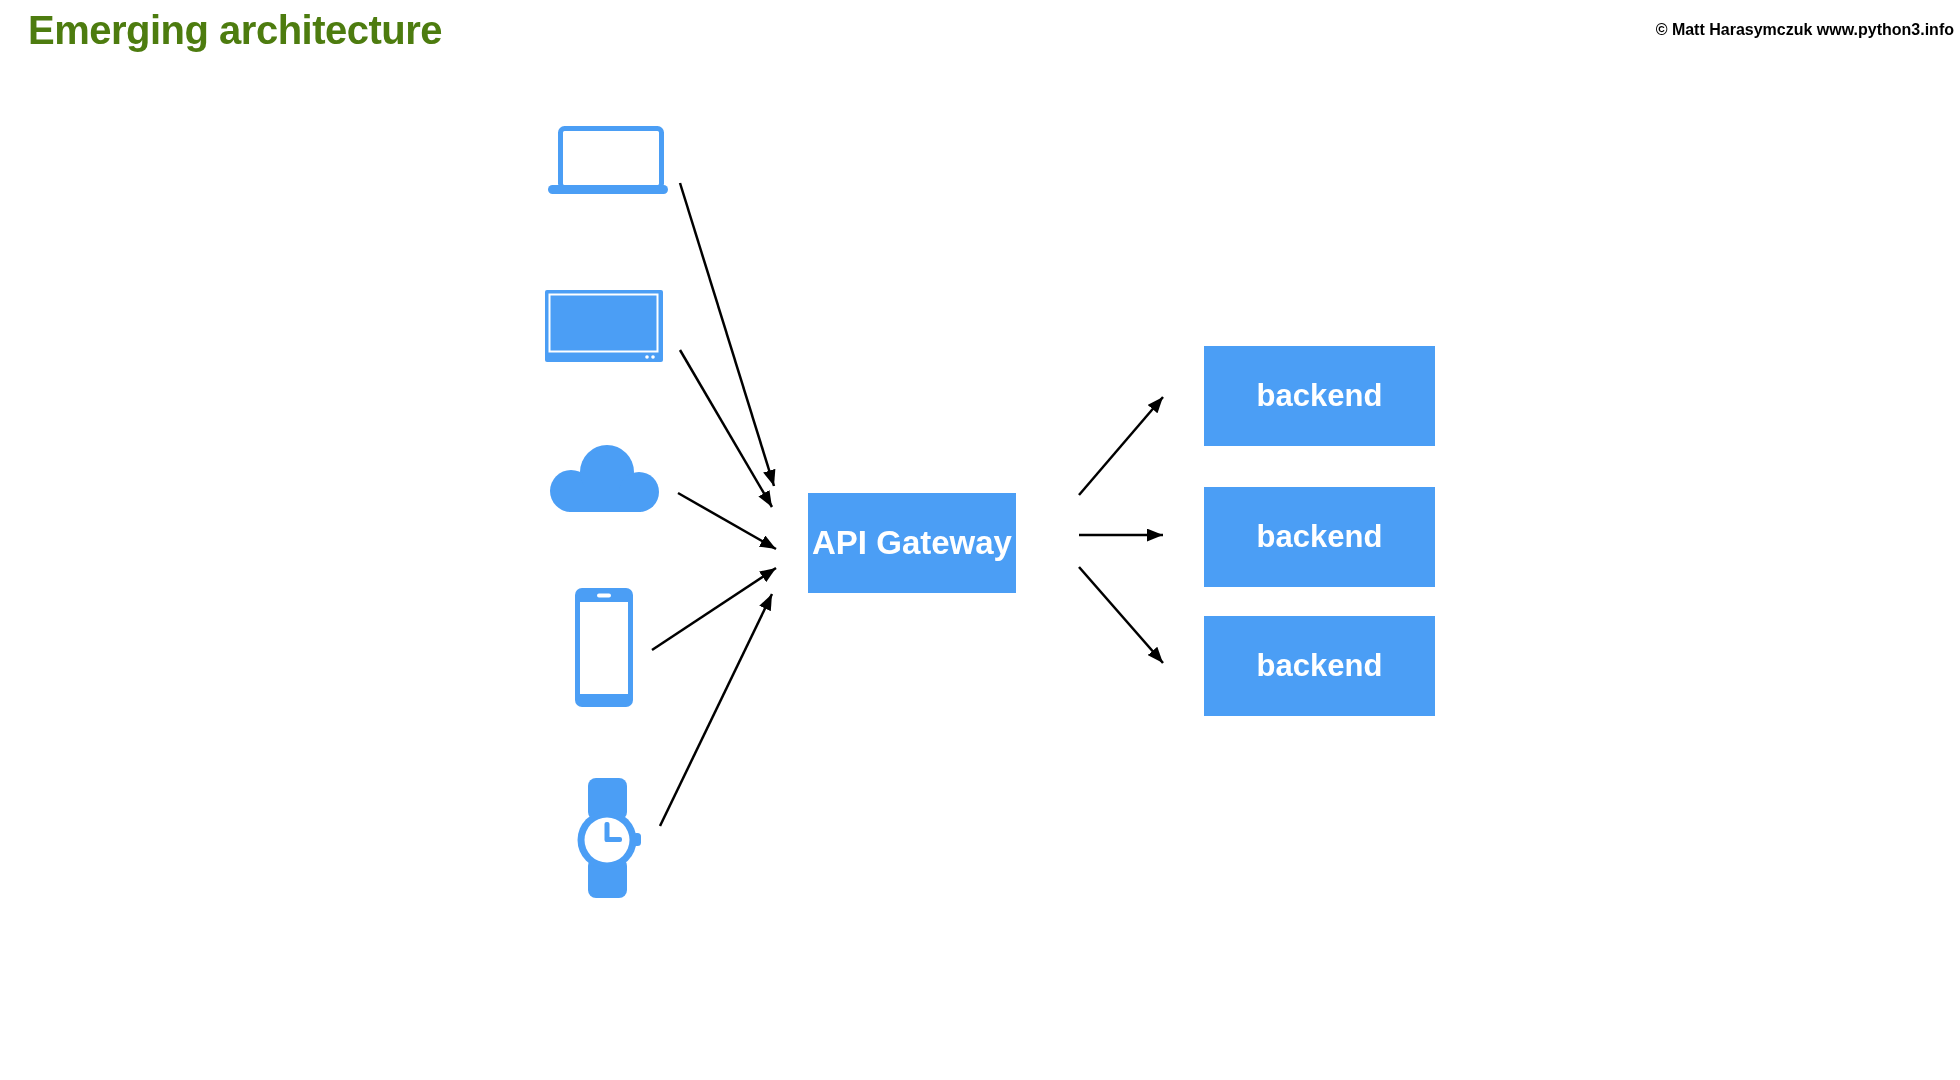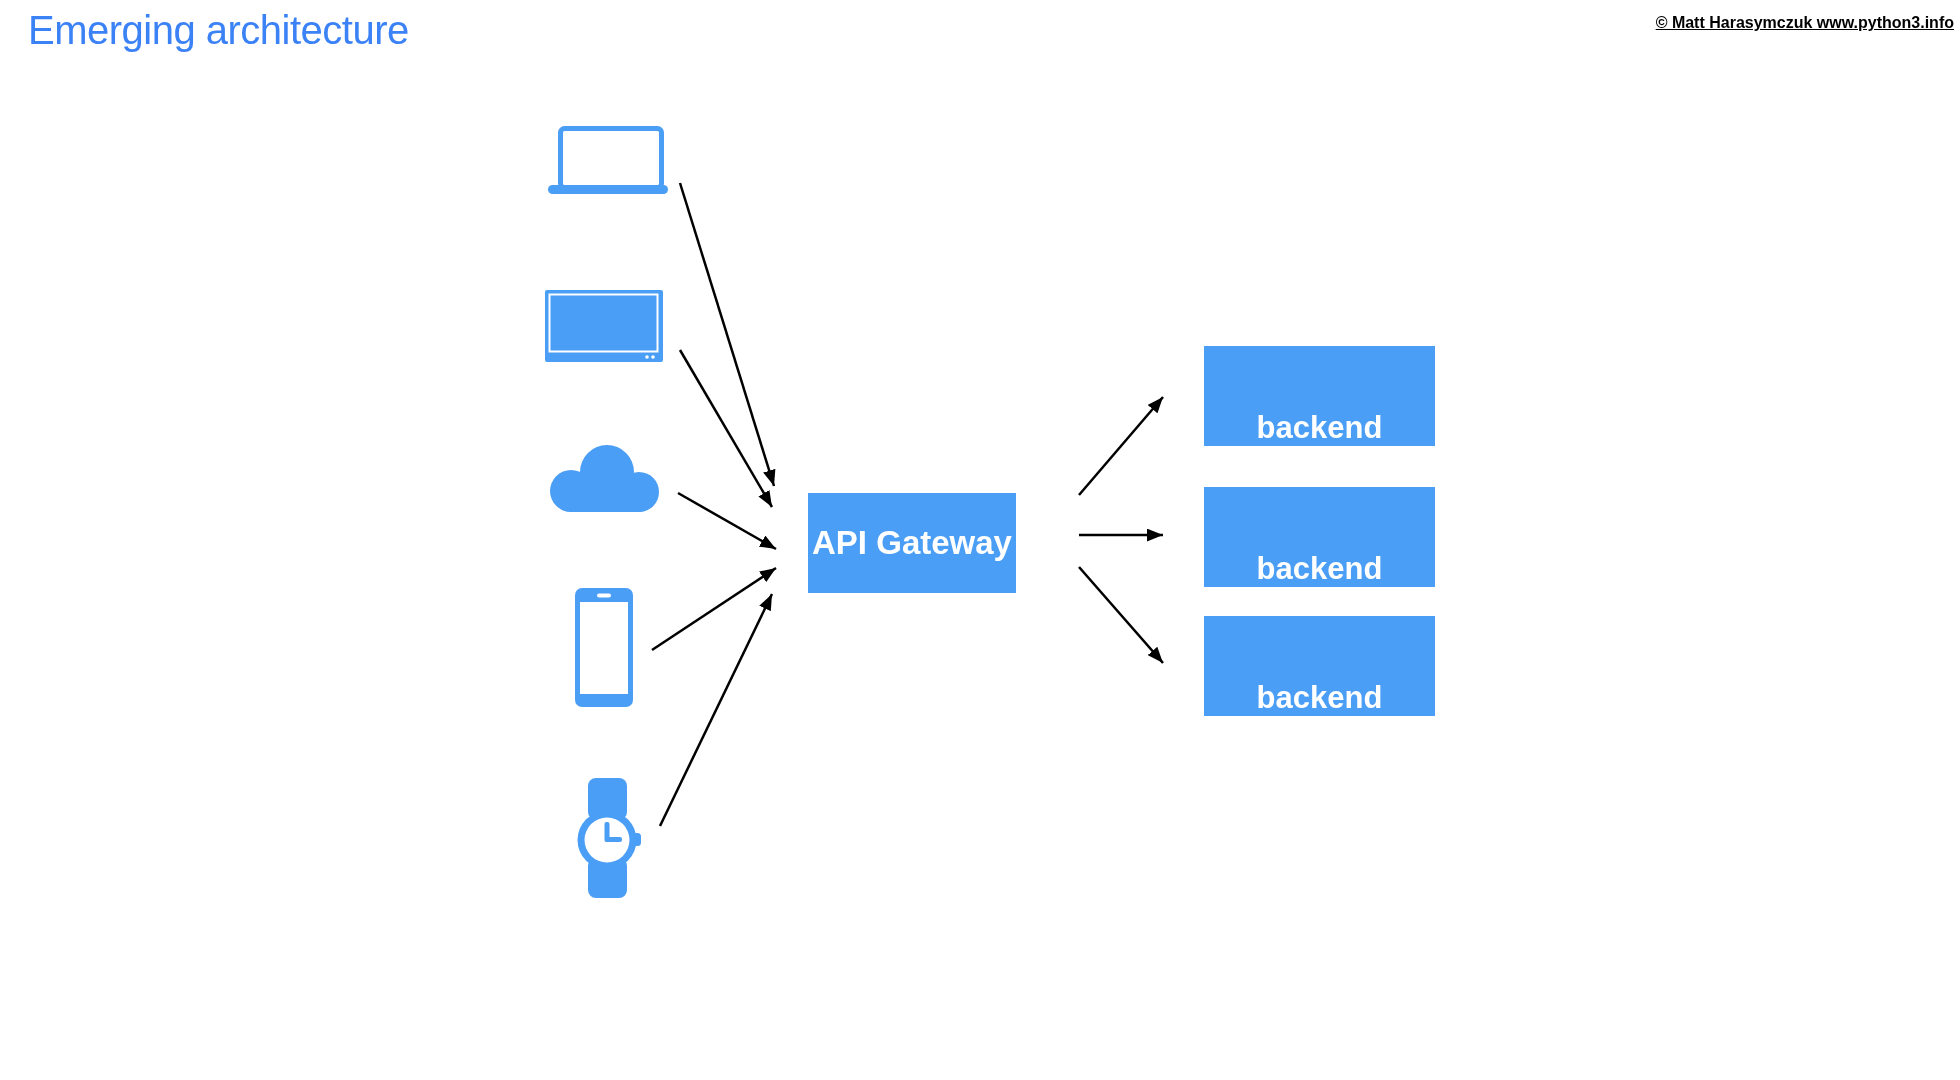--- a/index.html
+++ b/index.html
@@ -15,54 +15,52 @@
   :root {
     --accent: #4B9EF5;
     --arrow: #000000;
   }
   .abs { position: absolute; }
 
   .slide-title {
     left: 28px;
     top: 8px;
     font-size: 40px;
-    font-weight: normal;
-    color: #3b82f6;
+    font-weight: bold;
+    color: #4d7c0f;
     letter-spacing: -0.5px;
     white-space: nowrap;
   }
   .copyright {
     right: 6px;
-    top: 14px;
+    top: 21px;
     font-size: 16px;
     font-weight: bold;
     color: #000000;
     white-space: nowrap;
-    text-decoration: underline;
   }
 
   .node-box {
     background: var(--accent);
     color: #ffffff;
     font-weight: bold;
     display: flex;
     align-items: center;
     justify-content: center;
     white-space: nowrap;
   }
   .gateway-box {
     left: 808px; top: 493px;
     width: 208px; height: 100px;
     font-size: 33px;
   }
   .backend-box {
     left: 1204px;
     width: 231px; height: 100px;
     font-size: 31px;
-    align-items: flex-end;
   }
   .backend-1 { top: 346px; }
   .backend-2 { top: 487px; }
   .backend-3 { top: 616px; }
 
   .icon svg { display: block; }
   .icon-laptop   { left: 548px; top: 126px; }
   .icon-tv       { left: 545px; top: 290px; }
   .icon-cloud    { left: 545px; top: 442px; }
   .icon-phone    { left: 575px; top: 588px; }

